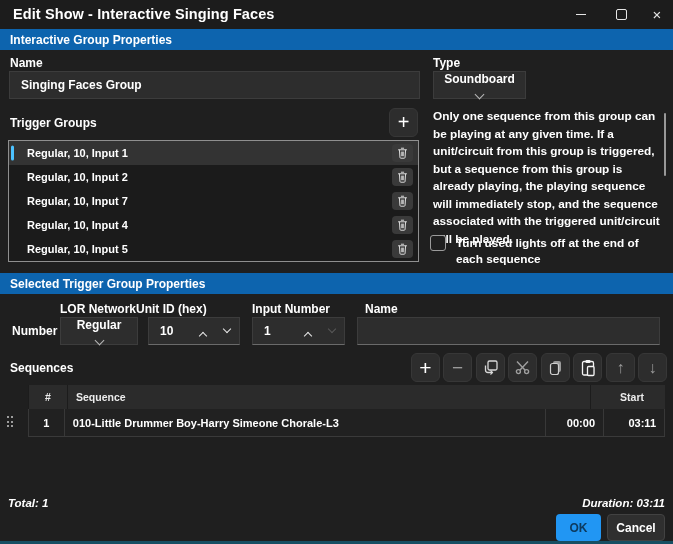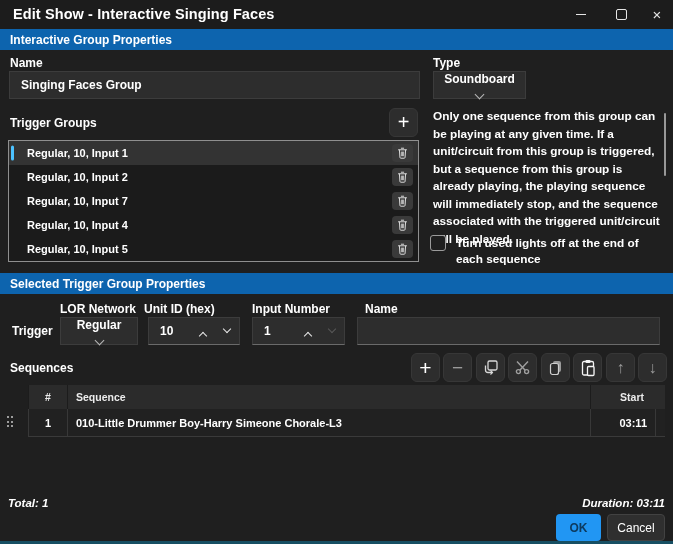--- a/index.html
+++ b/index.html
@@ -60,21 +60,21 @@
   .c-num{width:38px;justify-content:center;padding:0!important;}
   .c-seq{width:506px;}
   .c-start{width:45px;justify-content:flex-end;}
   .c-dur{width:48px;justify-content:flex-end;border-right:1px solid #383838;}
   .seq-header .c-dur{border-right:1px solid #1c1c1c;}
   .drag-handle{left:7px;top:416px;display:grid;grid-template-columns:repeat(2,4px);grid-auto-rows:4.5px;}
   .drag-handle i{width:2px;height:2px;border-radius:50%;background:#c9c9c9;}
   
   .btn{border-radius:4px;display:flex;align-items:center;justify-content:center;font-size:12px;font-weight:700;}
   .btn-ok{background:#2196f3;color:#0d3b60;}
-  .btn-cancel{background:#2f2f2f;border:1px solid #424242;color:#fff;font-weight:400;}
+  .btn-cancel{background:#2f2f2f;border:1px solid #424242;color:#fff;font-weight:700;}
 </style>
 </head>
 <body>
 
 <div class="window">
 
   <div class="abs section-header" style="top:29px;">
     <span>Interactive Group Properties</span>
   </div>
 
@@ -170,24 +170,24 @@
   <div class="abs scroll-thumb"></div>
 
   <div class="abs checkbox"></div>
   <div class="abs cb-label">Turn used lights off at the end of each sequence</div>
 
   <div class="abs section-header" style="top:273px;">
     <span>Selected Trigger Group Properties</span>
   </div>
 
   <div class="abs lbl" style="left:60px;top:302px;">LOR Network</div>
-  <div class="abs lbl" style="left:144px;top:302px;">Unit ID (hex)</div>
+  <div class="abs lbl" style="left:136px;top:302px;">Unit ID (hex)</div>
   <div class="abs lbl" style="left:252px;top:302px;">Input Number</div>
   <div class="abs lbl" style="left:365px;top:302px;">Name</div>
-  <div class="abs lbl" style="left:12px;top:324px;">Trigger</div>
+  <div class="abs lbl" style="left:12px;top:324px;">Number</div>
 
   <div class="abs field" style="left:60px;top:317px;width:78px;height:28px;justify-content:space-between;flex-direction:column;">
     <span>Regular</span>
     <span class="chev down"></span>
   </div>
 
   <div class="abs field underline" style="left:148px;top:317px;width:92px;height:28px;">
     <span>10</span>
     <span class="chev up bright abs" style="left:51px;top:12px;"></span>
     <span class="chev down bright abs" style="left:75px;top:11px;"></span>
@@ -256,20 +256,21 @@
       <i></i>
       <i></i>
       <i></i>
       <i></i>
       <i></i>
   </div>
 
   <div class="abs seq-row">
     <div class="cell c-num">1</div>
     <div class="cell c-seq">010-Little Drummer Boy-Harry Simeone Chorale-L3</div>
+    <div class="cell c-start">00:00</div>
     <div class="cell c-dur">03:11</div>
   </div>
 
   <div class="abs small-lbl" style="left:8px;top:497px;">Total: 1</div>
   <div class="abs small-lbl" style="right:8px;top:497px;font-weight:700;">Duration: 03:11</div>
 
   <div class="abs btn btn-ok" style="left:556px;top:514px;width:45px;height:27px;">
     <span>OK</span>
   </div>
   <div class="abs btn btn-cancel" style="left:607px;top:514px;width:58px;height:27px;">

